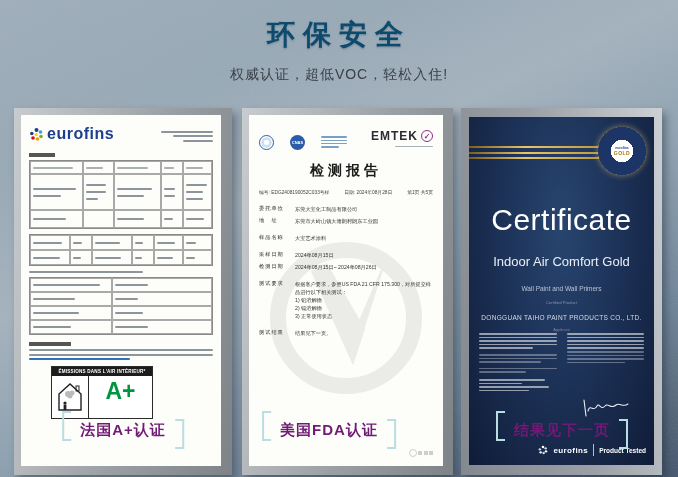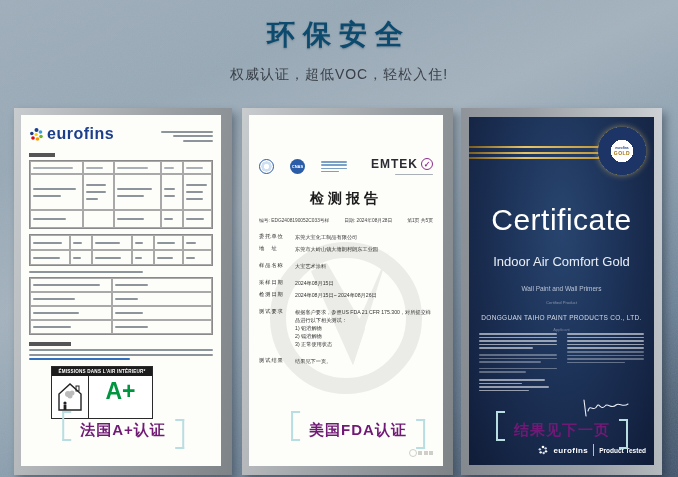--- a/index.html
+++ b/index.html
@@ -43,21 +43,21 @@
   .g2{grid-template-columns:45% 55%;}
   .aplus-box{width:100px;border:1px solid #2a2a2a;margin:6px 0 4px 22px;background:#fff;}
   .aplus-head{background:#1c1c1c;color:#fff;font-size:4.6px;text-align:center;
               padding:2px 0;letter-spacing:.2px;font-weight:bold;white-space:nowrap;}
   .aplus-body{display:flex;height:42px;}
   .aplus-house{width:36px;border-right:1px solid #2a2a2a;display:flex;align-items:center;justify-content:center;}
   .aplus-rightcol{flex:1;display:flex;flex-direction:column;}
   .aplus-grade{flex:1;text-align:center;font-size:23px;font-weight:bold;color:#009640;line-height:30px;}
   
   .p2{padding:12px 10px;color:#333;}
-  .l2-head{display:flex;align-items:center;gap:16px;position:relative;z-index:2;margin-top:28px;}
+  .l2-head{display:flex;align-items:flex-end;gap:16px;position:relative;z-index:2;}
   .stamp{width:15px;height:15px;border-radius:50%;box-sizing:border-box;}
   .stamp1{border:1.5px solid #2a5ca8;background:radial-gradient(circle,#fff 30%,#cfe0f2 31% 55%,#fff 56%);}
   .stamp2{background:#2a5ca8;color:#fff;font-size:4px;font-weight:bold;display:flex;align-items:center;justify-content:center;}
   .accr-lines{width:26px;padding-top:1px;}
   .accr-lines .b{height:1.5px;margin:1.8px 0;background:#7ba0c8;}
   .emtek-wrap{margin-left:auto;text-align:right;padding-top:2px;}
   .emtek-row{display:flex;align-items:center;gap:3px;justify-content:flex-end;}
   .emtek-word{font-size:12px;font-weight:bold;letter-spacing:1px;color:#2b2b33;}
   .emtek-icon{width:12px;height:12px;border:1.6px solid #8d2d8f;border-radius:50%;color:#8d2d8f;
               font-size:8px;line-height:12px;text-align:center;font-weight:bold;box-sizing:border-box;}
@@ -98,21 +98,21 @@
   .c3-foot{position:absolute;right:8px;bottom:9px;display:flex;align-items:center;gap:5px;}
   .c3-foot .efw{font-size:8px;font-weight:bold;color:#fff;letter-spacing:.4px;}
   .c3-foot .div{width:1px;height:12px;background:rgba(255,255,255,.7);}
   .c3-foot .pt{font-size:6.5px;font-weight:bold;color:#fff;}
   
   .cap{position:absolute;top:415px;transform:translateX(-50%);display:flex;align-items:center;gap:9px;}
   .cap-t{color:#701a75;font-weight:bold;font-size:15px;letter-spacing:1px;white-space:nowrap;}
   .brk{width:9px;height:30px;border:2px solid #b9dee2;box-sizing:border-box;}
   .brk.l{border-right:none;transform:translateY(-4px);}
   .brk.r{border-left:none;transform:translateY(4px);}
-  .cap1{left:123px;} .cap2{left:358px;} .cap3{left:562px;}
+  .cap1{left:123px;} .cap2{left:329px;} .cap3{left:562px;}
 </style>
 </head>
 <body>
 
 <div class="bg"></div>
 <svg class="bg-noise" width="678" height="477" xmlns="http://www.w3.org/2000/svg">
   <filter id="nz">
       <feTurbulence type="fractalNoise" baseFrequency="0.8" numOctaves="3" stitchTiles="stitch"></feTurbulence>
   <feColorMatrix type="matrix" values="0 0 0 0 0.45  0 0 0 0 0.52  0 0 0 0 0.58  0 0 0 0.35 0"></feColorMatrix>
     </filter>

